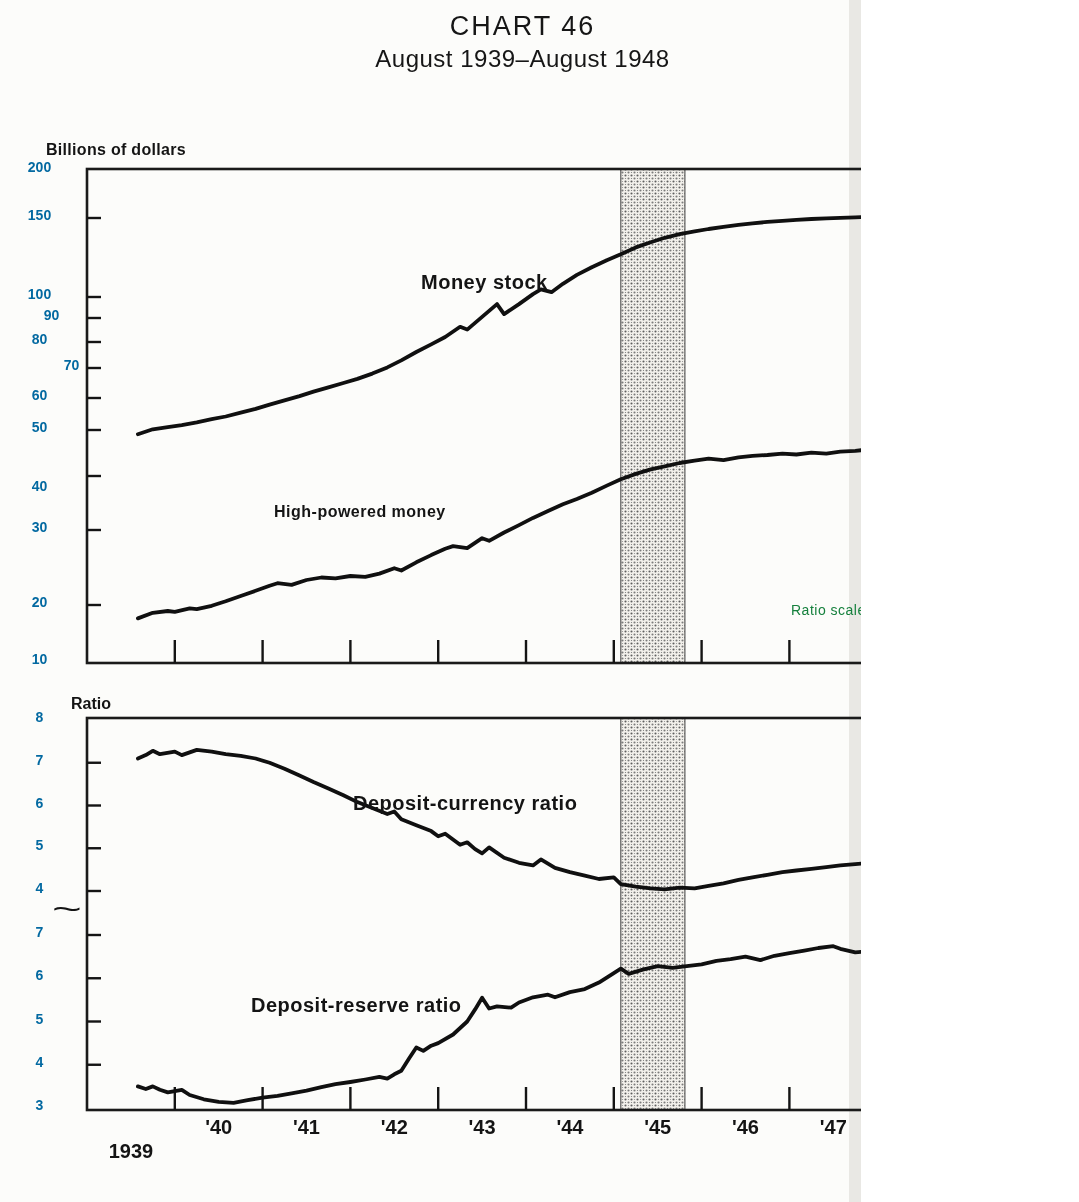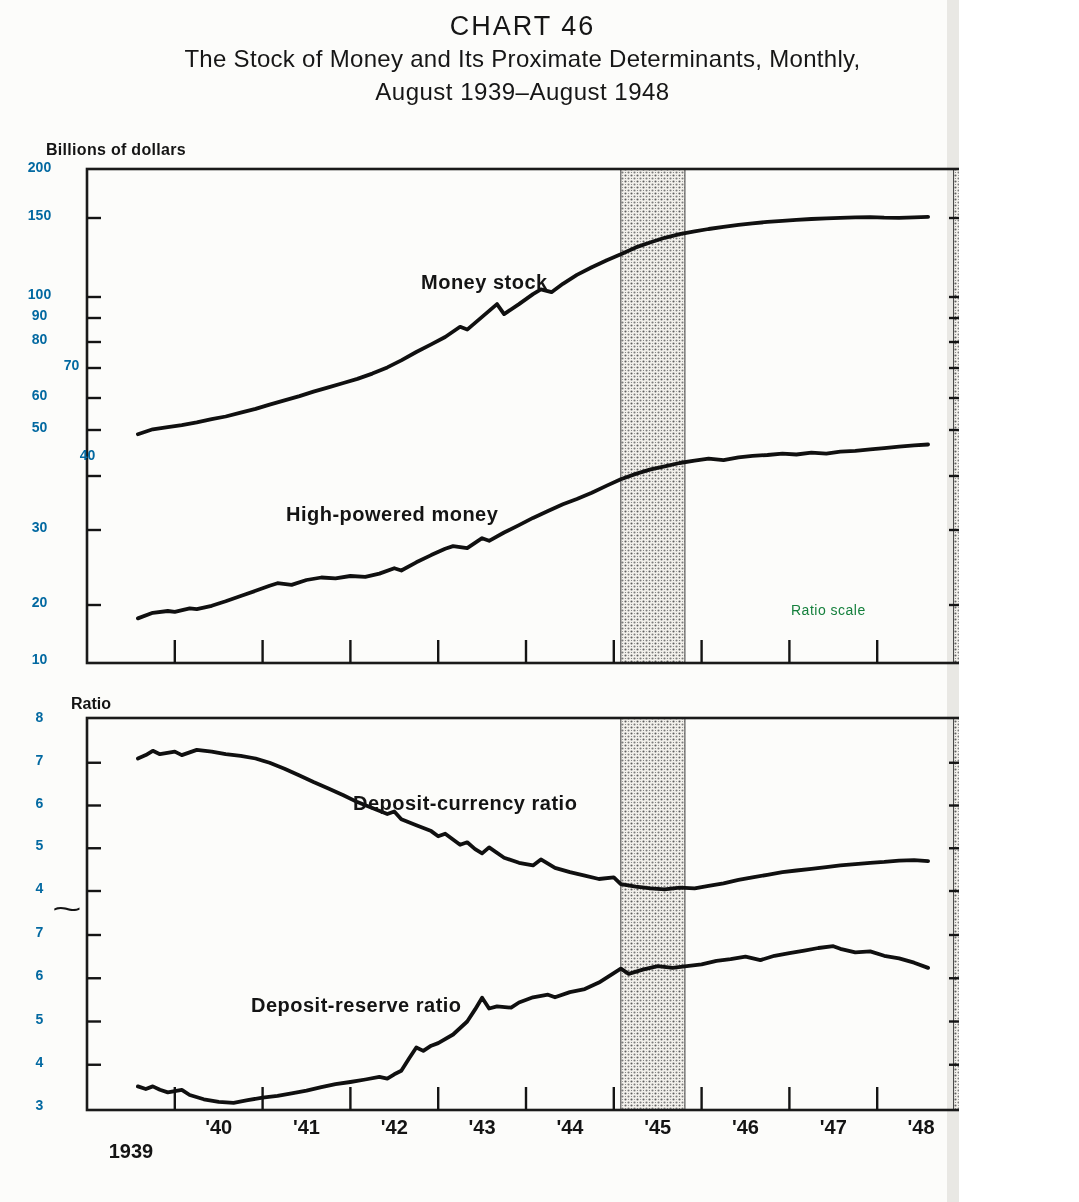--- a/index.html
+++ b/index.html
@@ -1,52 +1,51 @@
 <!DOCTYPE html>
 <html><head>
 <meta charset="utf-8">
 <style>
   html,body{margin:0;padding:0;background:#ffffff;}
   .page{
-    position:relative;width:959px;height:1202px;
+    position:relative;width:861px;height:1202px;
     background:#fcfcfa;overflow:hidden;
     font-family:"Liberation Sans",sans-serif;color:#161616;
   }
   .page-edge{position:absolute;right:0;top:0;width:12px;height:1202px;background:#e9e8e4;}
   .artifact-dash{position:absolute;left:1010px;top:150px;width:12px;height:3px;background:#6a6a6a;border-radius:2px;}
   #plot-svg{position:absolute;left:0;top:0;}
   .lbl{position:absolute;white-space:nowrap;font-weight:700;color:#141414;}
   .title-block{position:absolute;left:0;top:10px;width:1045px;text-align:center;}
   .t1{font-size:27px;letter-spacing:2px;line-height:32px;}
   .t2{font-size:24px;line-height:33px;letter-spacing:.3px;}
   .t3{font-size:24px;line-height:33px;letter-spacing:.5px;}
   .axis-unit-top{left:46px;top:141px;font-size:16px;letter-spacing:.3px;}
   .axis-unit-bottom{left:71px;top:695px;font-size:16px;}
   .ann-money-stock{left:421px;top:271px;font-size:20px;letter-spacing:.5px;}
-  .ann-hpm{left:286px;top:503px;font-size:20px;letter-spacing:.5px;}
+  .ann-hpm{left:274px;top:503px;font-size:16px;letter-spacing:.5px;}
   .ann-ratio-scale{left:791px;top:602px;font-size:14px;font-weight:400;letter-spacing:.5px;color:#15803d;}
   .ann-dep-cur{left:353px;top:792px;font-size:20px;letter-spacing:.5px;}
   .ann-dep-res{left:251px;top:994px;font-size:20px;letter-spacing:.5px;}
   .break-tilde{left:52px;top:892px;font-size:30px;font-weight:400;transform:scaleX(1.7);transform-origin:left center;}
   .ytl{position:absolute;left:0;width:79px;text-align:center;font-size:14px;font-weight:700;color:#0369a1;}
   .xtl{position:absolute;width:90px;text-align:center;top:1116px;font-size:20px;font-weight:700;color:#141414;}
   .note-line{left:95px;top:1143px;font-size:18px;word-spacing:3px;letter-spacing:.2px;}
   .source-line{left:95px;top:1169px;font-size:18px;word-spacing:2px;letter-spacing:.2px;}
 </style>
 </head>
 <body>
 
 <div class="page">
 
   <div class="page-edge"></div>
   <div class="artifact-dash"></div>
 
   <div class="title-block">
     <div class="t1">CHART 46</div>
-    <div class="t2">The Stock of Money and Its Proximate Determinants, Monthly,</div>
     <div class="t3">August 1939–August 1948</div>
   </div>
 
   <svg id="plot-svg" width="1079" height="1202">
       <defs>
         <pattern id="stipple" width="6" height="6" patternUnits="userSpaceOnUse">
           <rect width="6" height="6" fill="#f3f1ec"></rect>
           <circle cx="1.5" cy="1.5" r="1.05" fill="#5f5f5f"></circle>
           <circle cx="4.5" cy="4.5" r="1.05" fill="#7a7a7a"></circle>
           <circle cx="4.5" cy="1.5" r="0.6" fill="#8f8f8f"></circle>
@@ -130,26 +129,26 @@
   <div class="lbl ann-hpm">High-powered money</div>
   <div class="lbl ann-ratio-scale">Ratio scale</div>
   <div class="lbl ann-dep-cur">Deposit-currency ratio</div>
   <div class="lbl ann-dep-res">Deposit-reserve ratio</div>
   <div class="lbl break-tilde">~</div>
 
   <div id="tick-labels">
       <div class="ytl" style="top: 159px;">200</div>
       <div class="ytl" style="top: 207px;">150</div>
       <div class="ytl" style="top: 286px;">100</div>
-      <div class="ytl" style="top: 307px;">90</div>
+      <div class="ytl" style="top: 307px; padding-left: 12px;">90</div>
       <div class="ytl" style="top: 331px;">80</div>
       <div class="ytl" style="top: 357px; margin-left: 32px;">70</div>
       <div class="ytl" style="top: 387px;">60</div>
       <div class="ytl" style="top: 419px;">50</div>
-      <div class="ytl" style="top: 447px; margin-left: 48px;">40</div>
+      <div class="ytl" style="top: 478px;">40</div>
       <div class="ytl" style="top: 519px;">30</div>
       <div class="ytl" style="top: 594px;">20</div>
       <div class="ytl" style="top: 651px;">10</div>
       <div class="ytl" style="top: 709px;">8</div>
       <div class="ytl" style="top: 751.75px;">7</div>
       <div class="ytl" style="top: 794.5px;">6</div>
       <div class="ytl" style="top: 837.25px;">5</div>
       <div class="ytl" style="top: 880px;">4</div>
       <div class="ytl" style="top: 924px;">7</div>
       <div class="ytl" style="top: 967.25px;">6</div>

